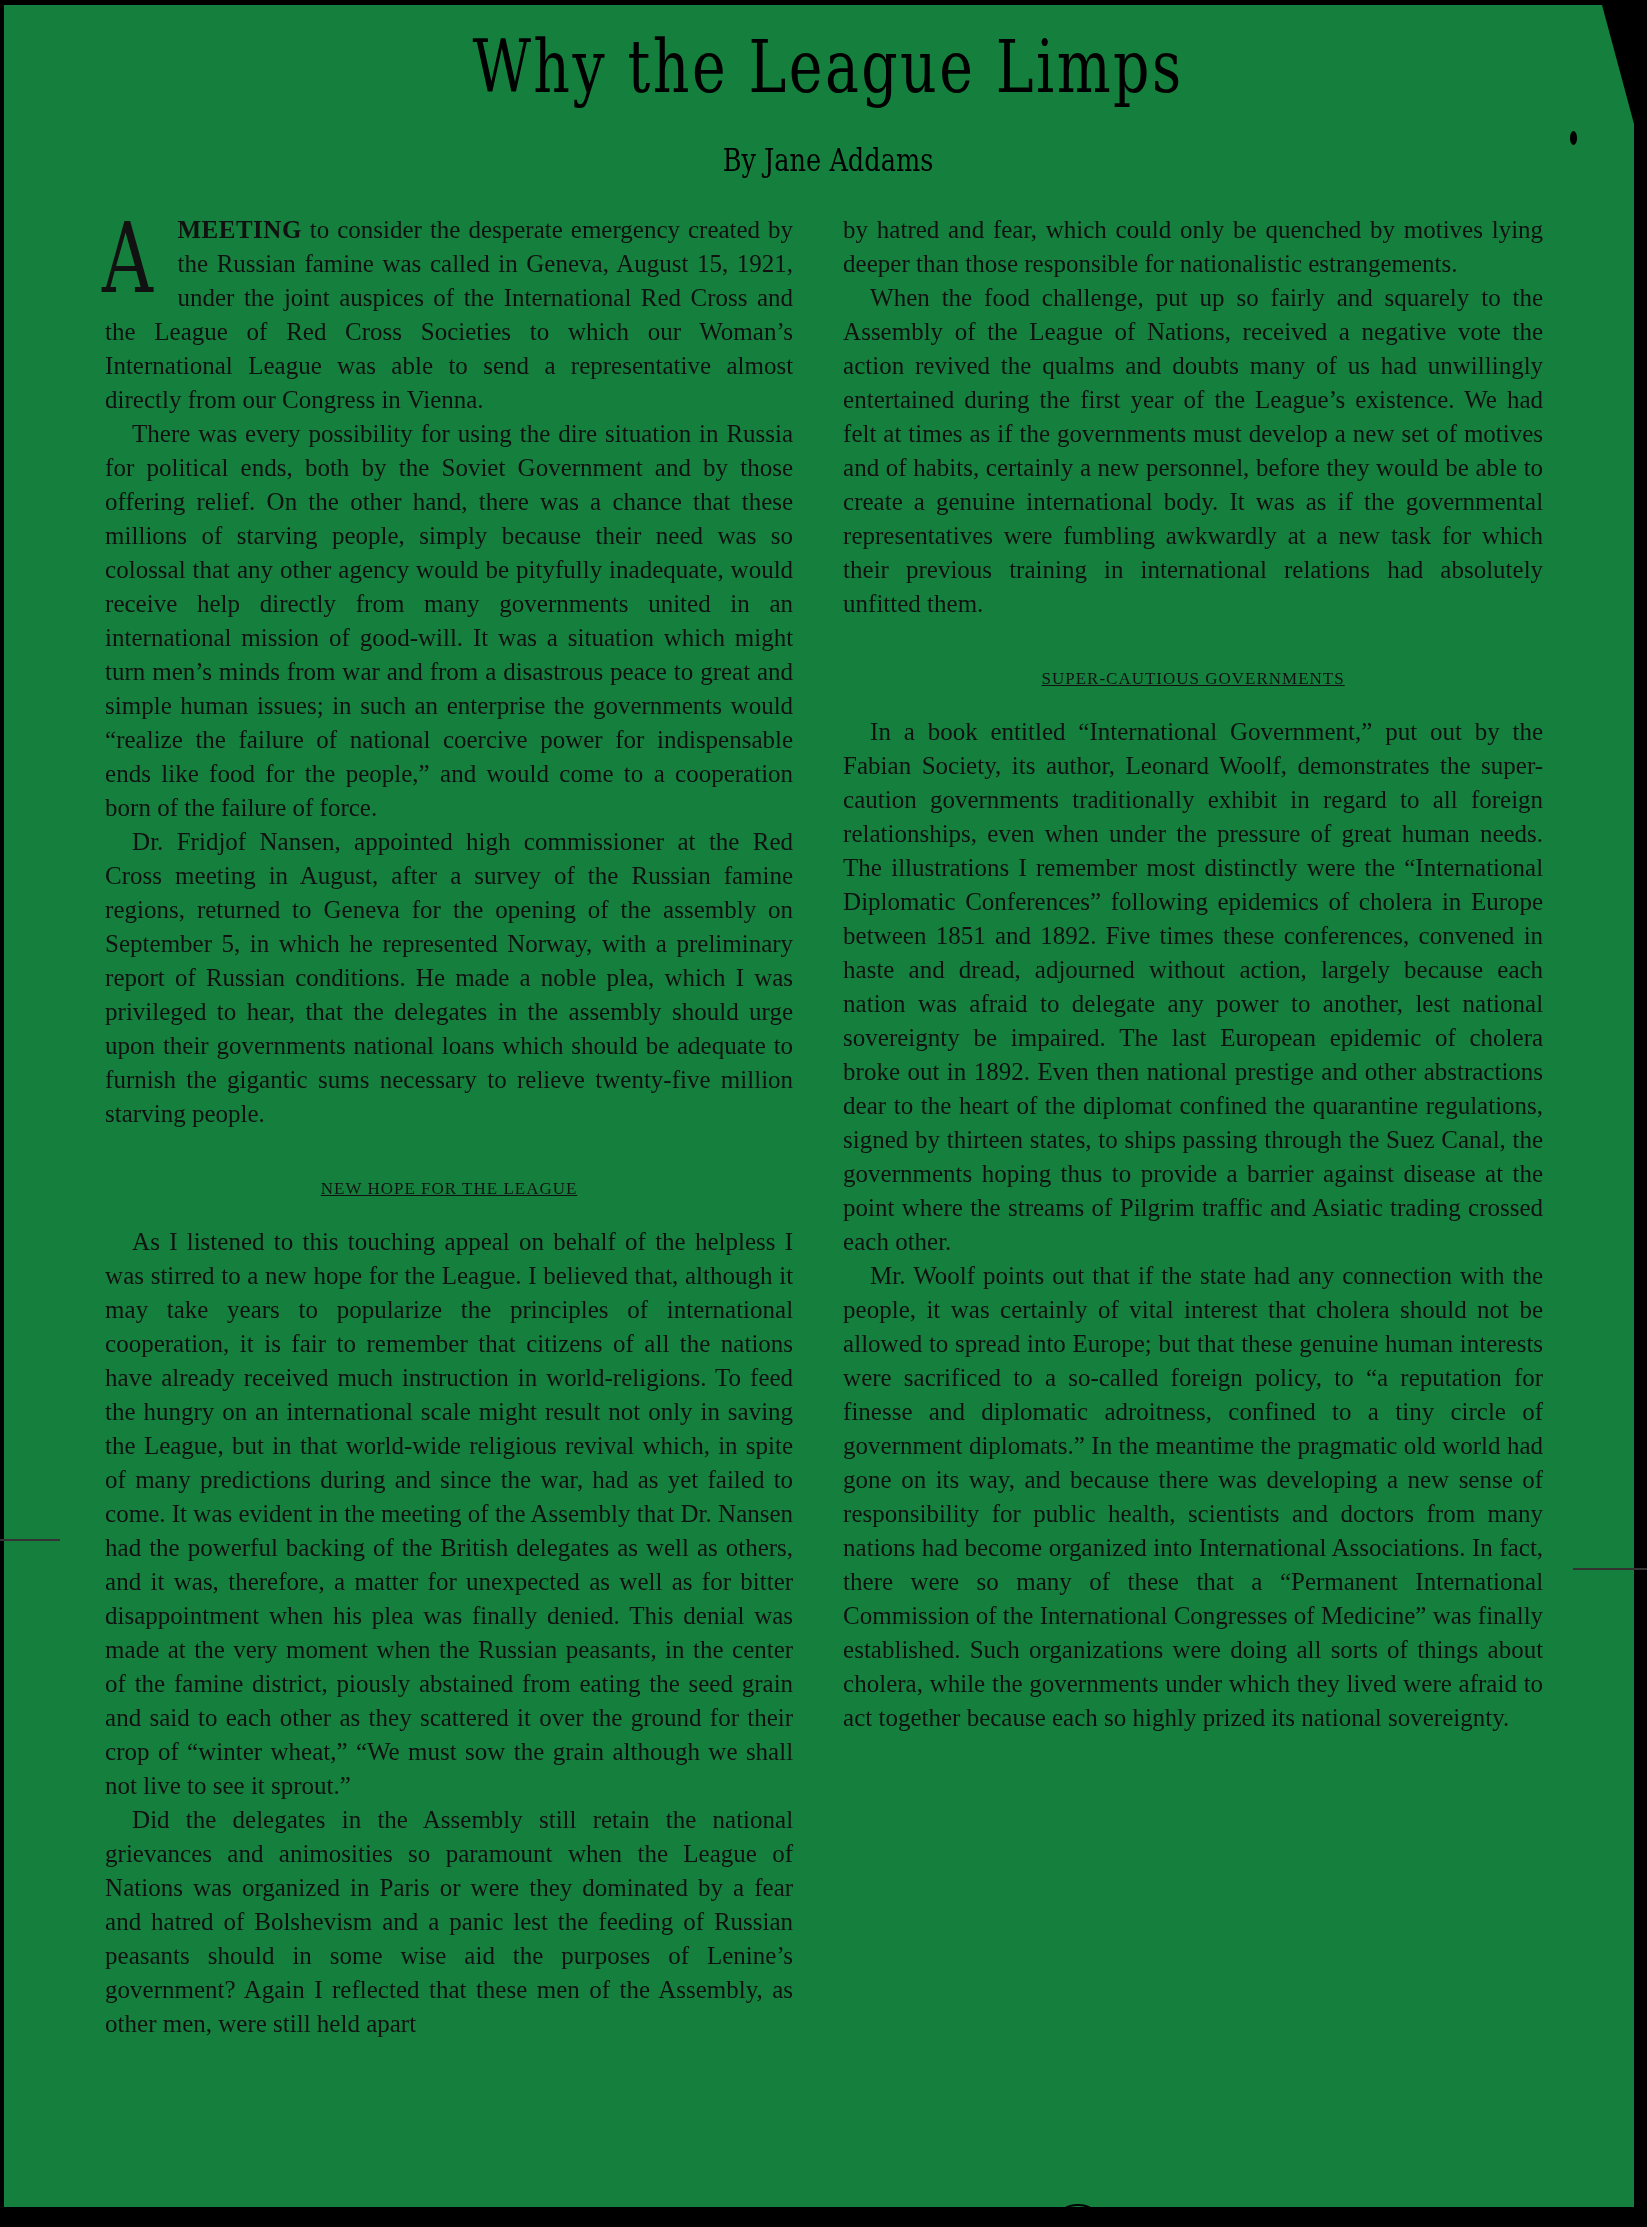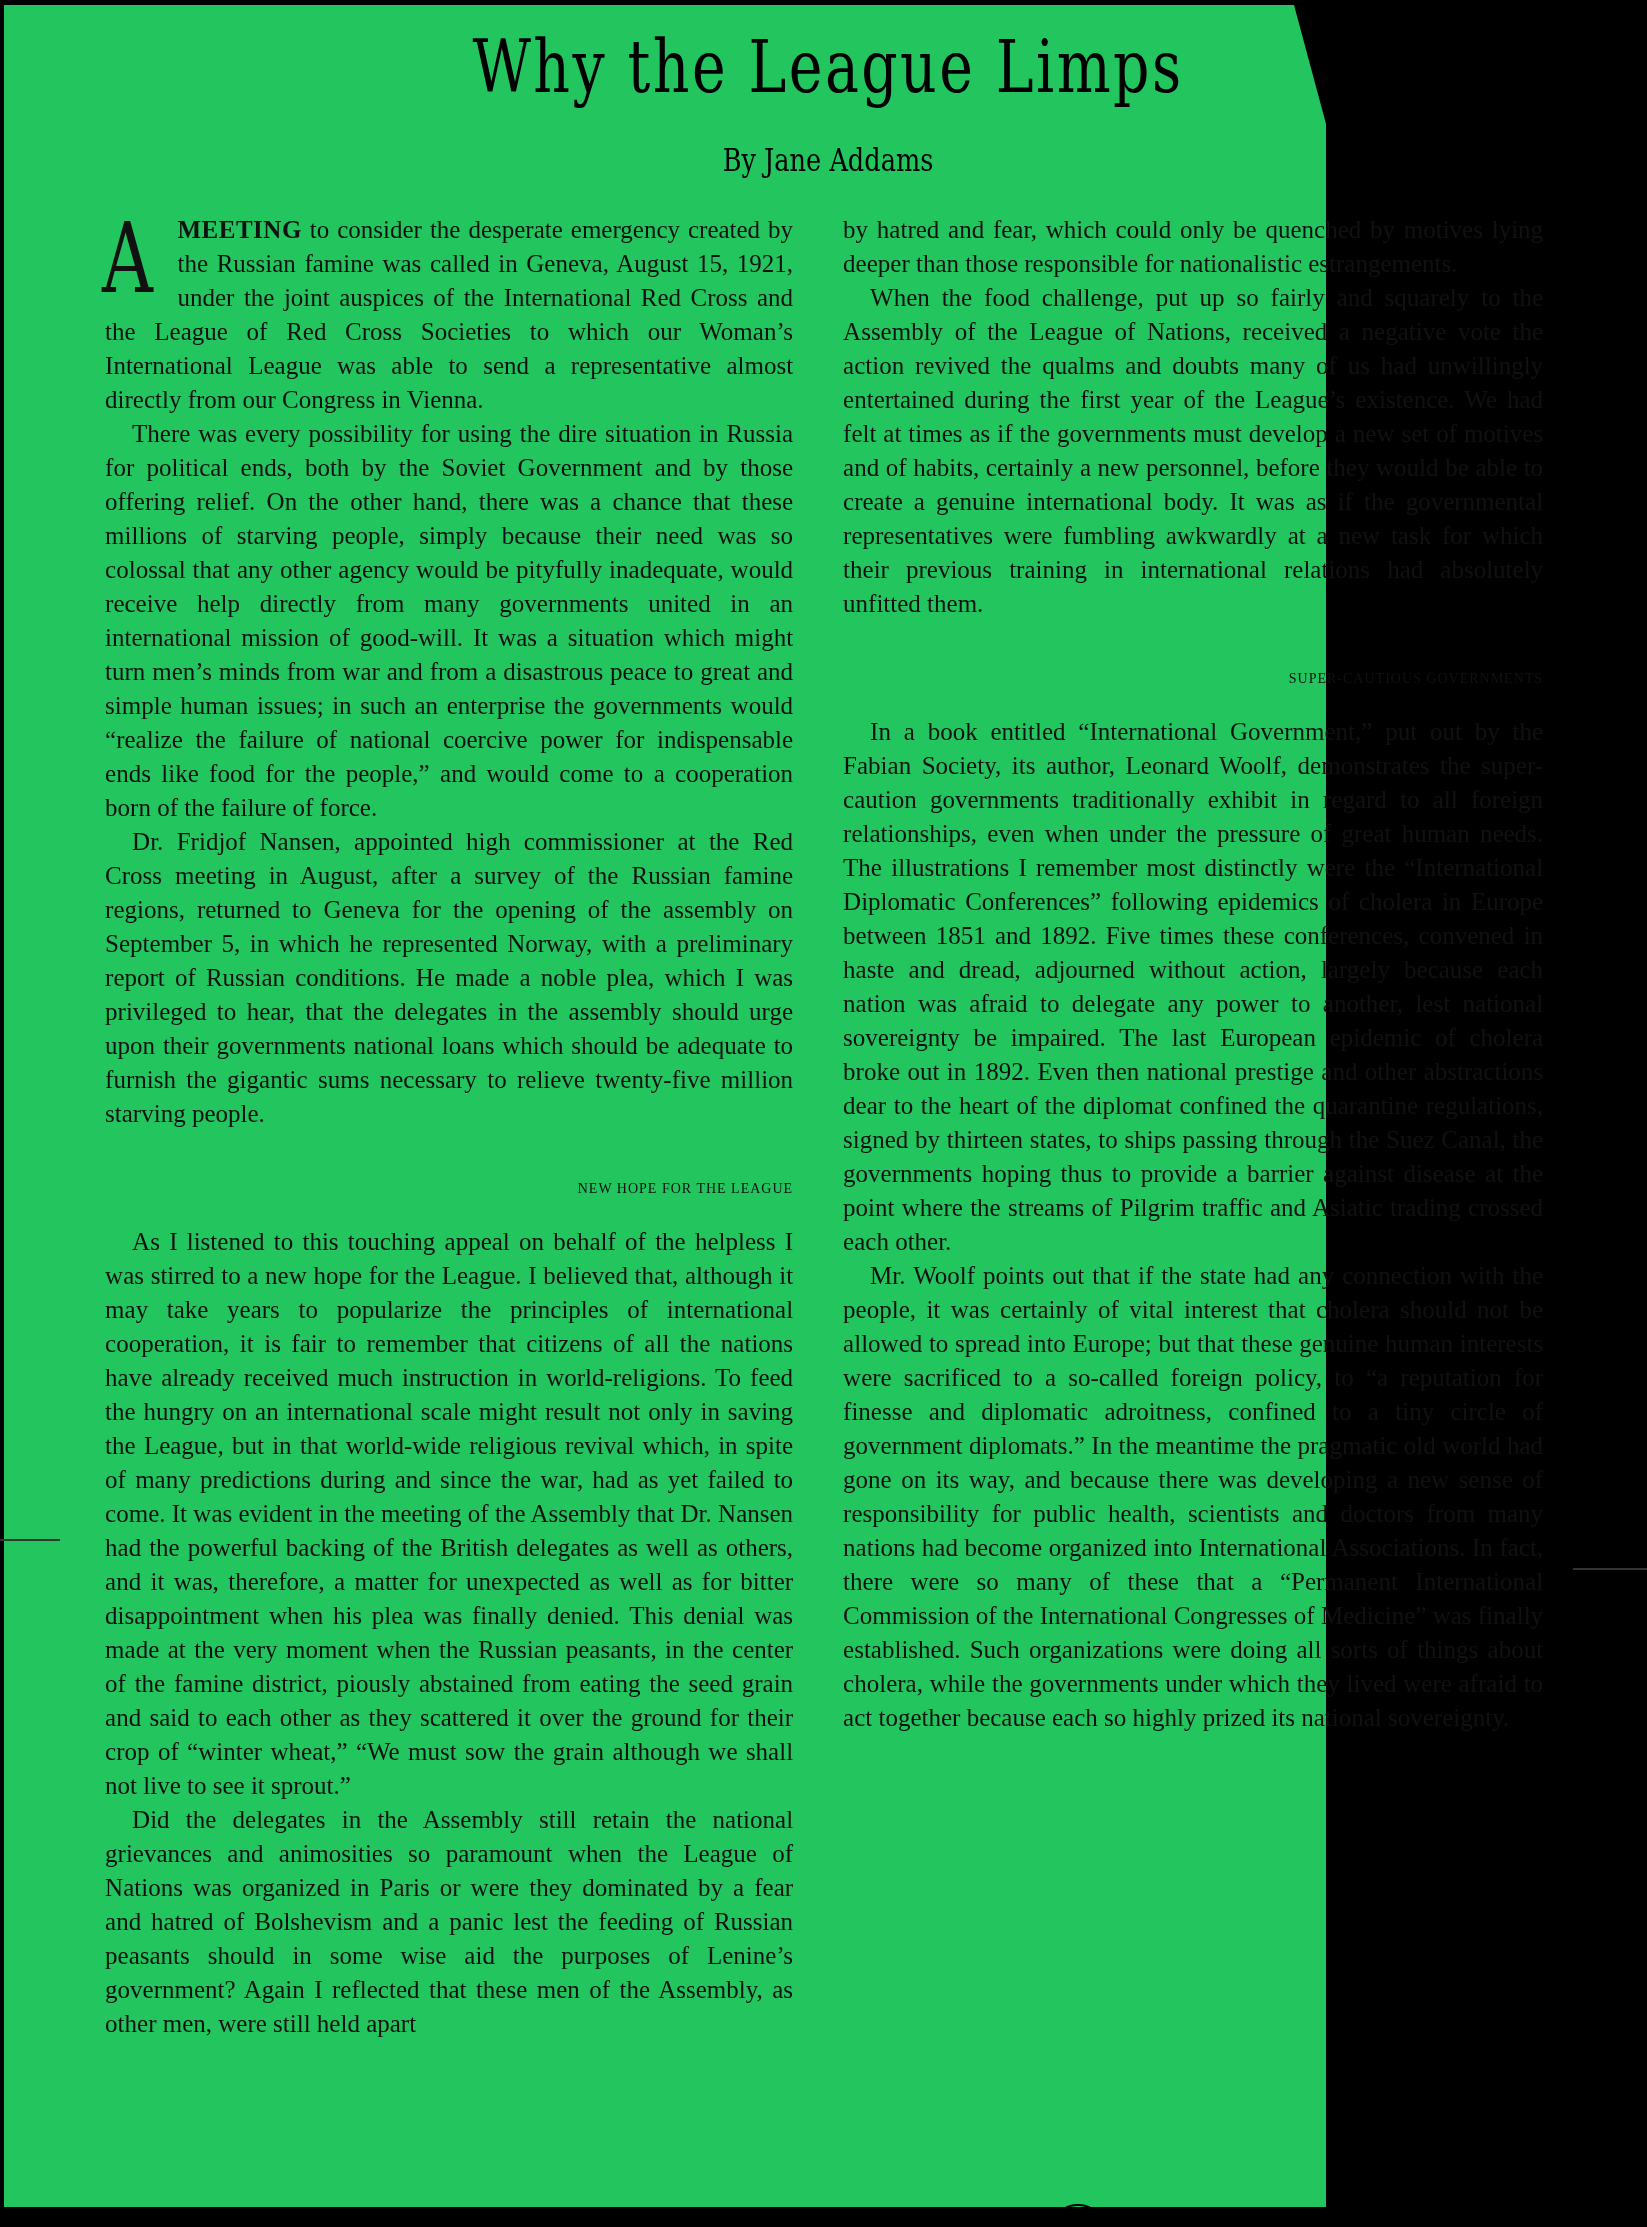--- a/index.html
+++ b/index.html
@@ -1,19 +1,19 @@
 <!DOCTYPE html>
 <html style="font-size:8.3px"><head>
 <meta charset="utf-8">
 <style>
   html, body { margin: 0; padding: 0; background: #000; }
   body { width: 1648px; height: 2227px; position: relative; overflow: hidden; }
   .page {
-    position: absolute; left: 4.1px; top: 5.2px; width: 1322px; height: 2209px;
-    background: #22c55e;
+    position: absolute; left: 4.1px; top: 5.2px; width: 1630px; height: 2209px;
+    background: #15803d;
   }
   .corner {
     position: absolute; right: 0; top: 0; width: 0; height: 0;
     border-top: 119px solid #000; border-left: 32px solid transparent;
   }
   .bottom-band { position: absolute; left: 0; bottom: 0; width: 1648px; height: 19.7px; background: #000; }
   .title {
     position: absolute; left: 0; width: 1648px; top: 25px; text-align: center;
     font-family: "DejaVu Serif", serif; font-size: 73px; letter-spacing: 3.1px;
     color: #000; line-height: 1; margin: 0; font-weight: normal; transform: scaleX(0.78);
@@ -33,22 +33,22 @@
   .col p { margin: 0; text-indent: 27px; }
   .col p.noindent { text-indent: 0; }
   .dropcap-para { text-indent: 0 !important; }
   .dropcap {
     float: left; font-family: "DejaVu Serif", serif; font-size: 98px; line-height: 78px;
     margin: 6.2px 14.5px 0 -3.1px; height: 83px; transform: scaleX(0.72); transform-origin: left;
     width: 61px;
   }
   .lead-caps { letter-spacing: 0.5px; font-weight: bold; }
   .section-head {
-    text-align: right; font-size: 14px; letter-spacing: 1px; text-indent: 0 !important;
-    margin: 17.6px 0 16.6px 0 !important; line-height: 21px;
+    text-align: center; font-size: 17px; letter-spacing: 1px; text-indent: 0 !important;
+    margin: 17.6px 0 16.6px 0 !important; line-height: 21px; text-decoration: underline;
   }
   .section-head.gap-large { margin-top: 47px !important; margin-bottom: 26px !important; }
   .blob {
     position: absolute; left: 1570px; top: 131px; width: 7.2px; height: 13.5px;
     background: #000; border-radius: 50%;
   }
   .ruler-left { position: absolute; left: 0; top: 1539px; width: 60px; height: 1.6px; background: #333; }
   .ruler-right { position: absolute; left: 1573px; top: 1568px; width: 75px; height: 1.6px; background: #333; }
   .bracket {
     position: absolute; left: 1051px; top: 2204px; width: 50px; height: 26px;

